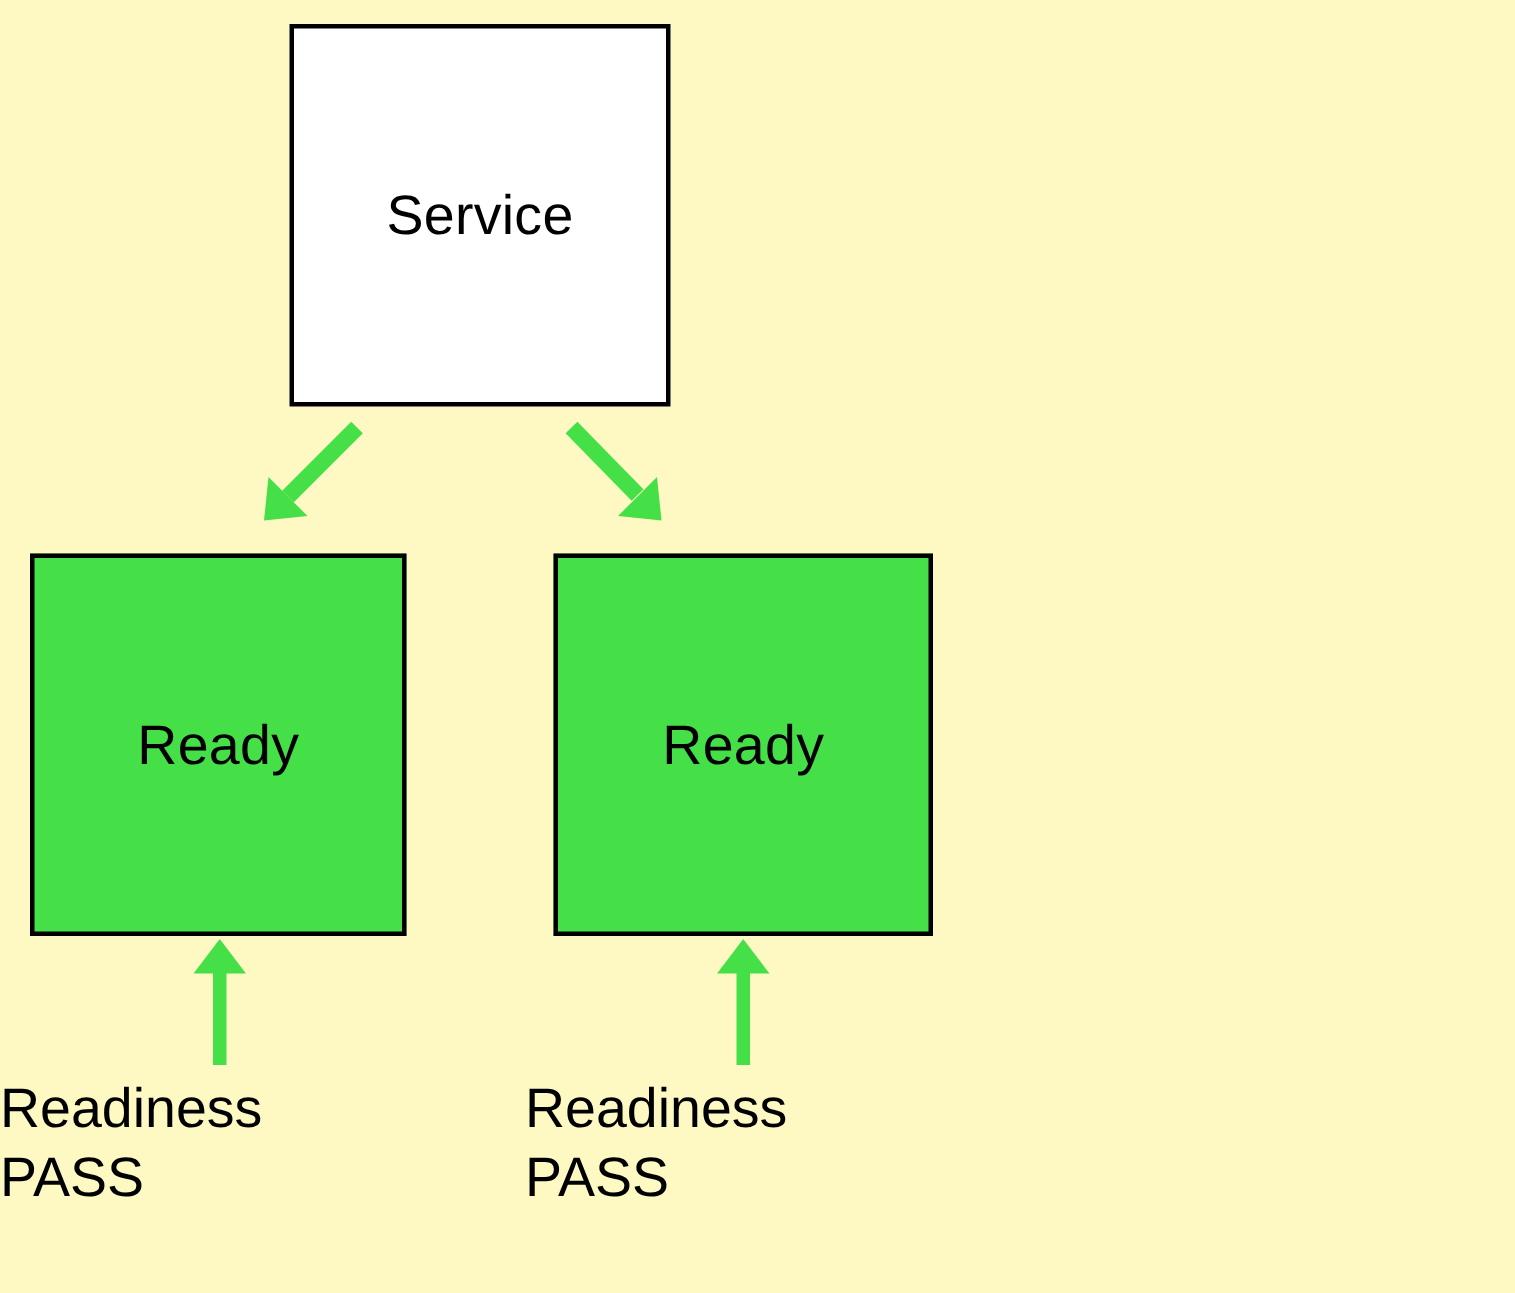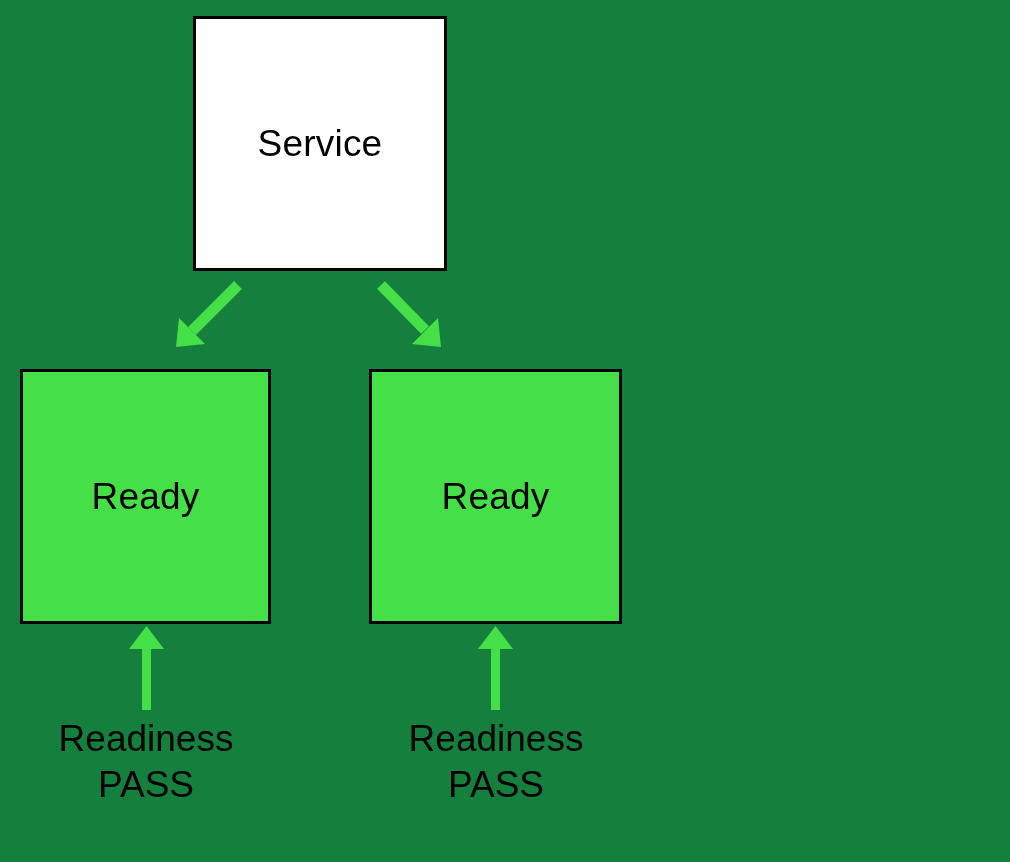--- a/index.html
+++ b/index.html
@@ -10,21 +10,21 @@
   body {
     width: 1010px;
     height: 862px;
     font-family: "Liberation Sans", sans-serif;
     overflow: hidden;
   }
   #diagram-canvas {
     position: relative;
     width: 1010px;
     height: 862px;
-    background: #15803d;
+    background: #fef9c3;
     text-decoration: underline;
   }
   .node-box {
     position: absolute;
     box-sizing: border-box;
     border: 3px solid #000000;
     display: flex;
     align-items: center;
     justify-content: center;
   }
@@ -52,21 +52,20 @@
   }
   #pod-node-right {
     left: 369px;
     top: 369px;
     width: 253px;
     height: 255px;
     background: #45E048;
   }
   .probe-label {
     position: absolute;
-    text-align: center;
     font-size: 37px;
     line-height: 46px;
     color: #000000;
     white-space: nowrap;
   }
   #probe-label-left {
     left: 0px;
     top: 716px;
     width: 292px;
   }

